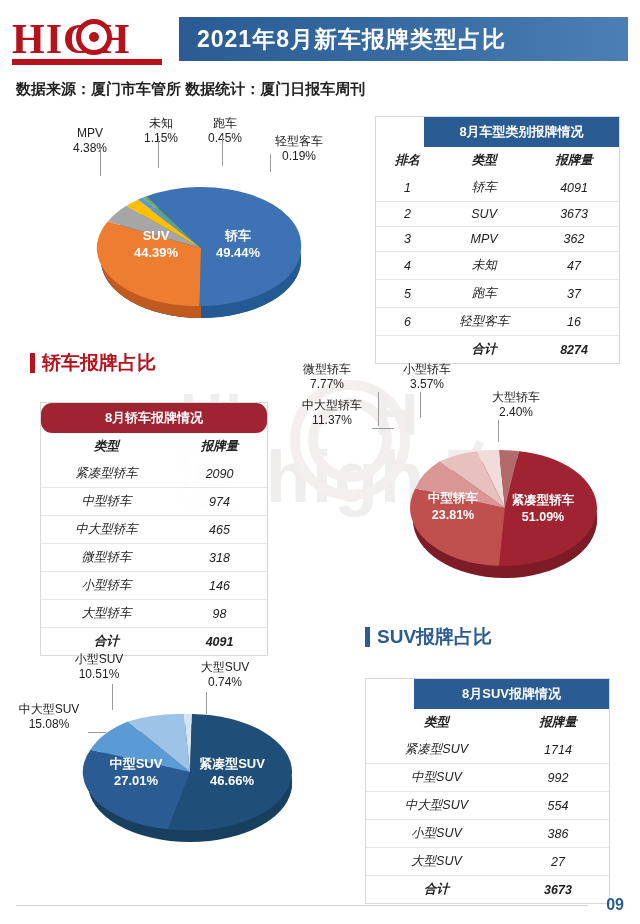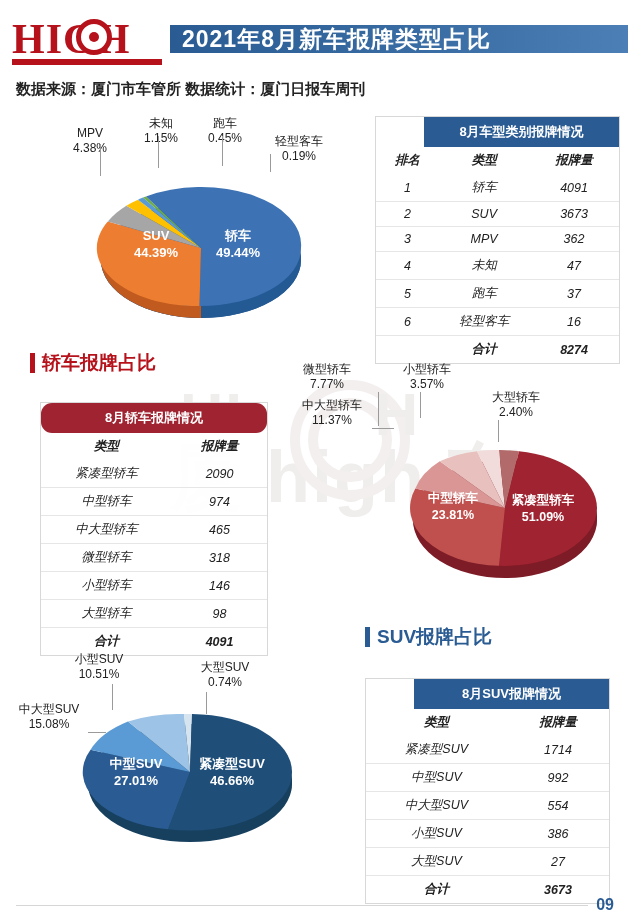--- a/index.html
+++ b/index.html
@@ -44,23 +44,23 @@
     border-radius:50%; border:5px solid #b5121b; background:#fff;
   }
   .logo-wheel:after{
     content:""; position:absolute; left:8px; top:8px; width:10px;height:10px;
     background:#b5121b; border-radius:50%;
   }
   .logo-bar {
     position:absolute; left:0; bottom:0; width:150px; height:6px; background:#b5121b;
   }
   .title-band {
-    flex:1; height:28px; margin-left:8px;
+    flex:1; height:44px; margin-left:17px;
     background:linear-gradient(90deg,#2a5c93 0%, #3a6ea5 60%, #4b7fb5 100%);
-    display:flex; align-items:center; padding-left:12px;
+    display:flex; align-items:center; padding-left:18px;
     color:#fff; font-size:23px; font-weight:bold; letter-spacing:1px;
   }
   .subtitle {
     position:relative; z-index:2;
     margin:10px 0 0 16px; font-size:15px; font-weight:bold; color:#222;
   }
   
   .sect-title {
     position:relative; z-index:2;
     font-size:19px; font-weight:bold; color:#b5121b;
@@ -97,21 +97,21 @@
 
   #block2 { position:absolute; left:0; top:350px; width:640px; height:290px; z-index:2;padding-left:8px; }
   #tbl2 { position:absolute; left:40px; top:52px; width:228px; }
   #pie2 { position:absolute; left:395px; top:90px; width:220px; height:150px; }
 
   #block3 { position:absolute; left:0; top:640px; width:640px; height:240px; z-index:2; }
   #pie3 { position:absolute; left:70px; top:60px; width:240px; height:160px; }
   #tbl3 { position:absolute; left:365px; top:38px; width:245px; }
 
   .pagenum {
-    position:absolute; right:26px; bottom:10px; z-index:3;
+    position:absolute; right:16px; bottom:10px; z-index:3;
     color:#2a5c93; font-size:16px; font-weight:bold;
   }
   .page-rule {
     position:absolute; left:16px; right:52px; bottom:18px; height:1px;
     background:#d6d6d6; z-index:1;
   }
   svg { overflow: visible; }
 </style>
 </head>
 <body>

